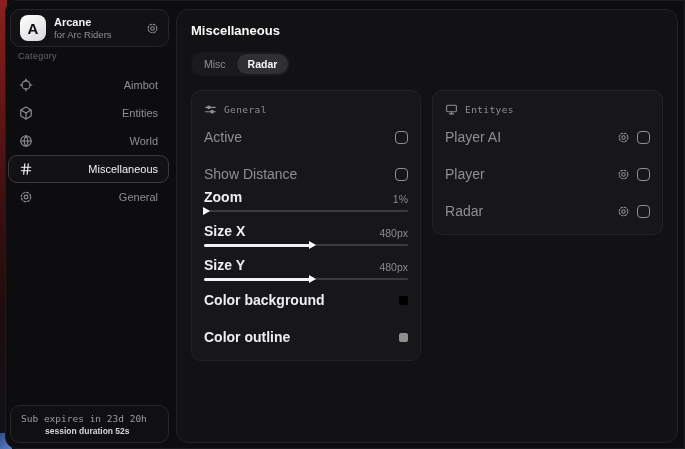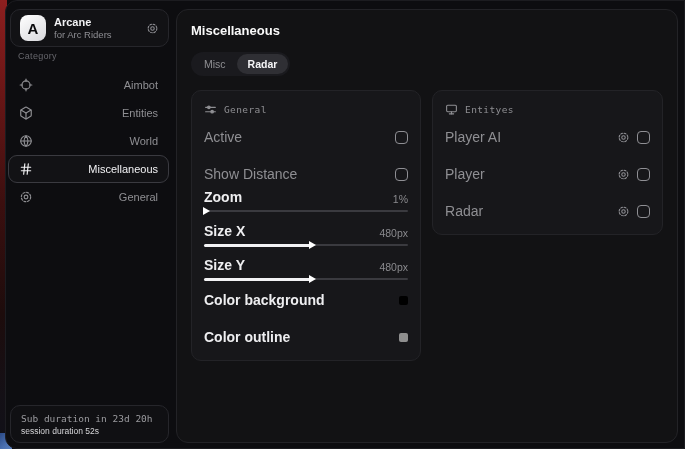--- a/index.html
+++ b/index.html
@@ -61,21 +61,21 @@
   .nav-item svg { width: 14px; height: 14px; flex: 0 0 auto; }
   .nav-item.active {
     color: #f2f2f4; border-color: #3a3a40; background: #121215;
   }
   .footer-box {
     position: absolute; left: 4px; right: 7px; bottom: 5px; height: 38px;
     border: 1px solid #26262b; border-radius: 10px; background: #101013;
     padding: 5px 10px 4px; display: flex; flex-direction: column; justify-content: center; gap: 2px;
   }
   .footer-line1 { font-family: "DejaVu Sans Mono", monospace; font-size: 9.5px; color: #9b9b9f; }
-  .footer-line2 { font-size: 8.5px; font-weight: 400; color: #d6d6d9; }
+  .footer-line2 { font-size: 8.5px; font-weight: 700; color: #d6d6d9; margin-left: 24px; }
   
   .main-panel {
     position: absolute; left: 170px; top: 8px; right: 6px; bottom: 5px;
     background: #121214;
     border: 1px solid #232327;
     border-radius: 12px;
     padding: 13px 14px;
   }
   .page-title { font-size: 13px; font-weight: 700; color: #fafafa; margin-bottom: 14px; }
   .tabs {
@@ -206,21 +206,21 @@
             <svg viewBox="0 0 24 24" fill="none" stroke="currentColor" stroke-width="2" stroke-linecap="round" stroke-linejoin="round" style="width:100%;height:100%;display:block">
               <circle cx="12" cy="12" r="3.2"></circle>
               <circle cx="12" cy="12" r="8" stroke-dasharray="3.4 2.9"></circle>
             </svg>
           </span>
           <span>General</span>
         </div>
       </nav>
 
     <div class="footer-box">
-      <div class="footer-line1">Sub duration in 23d 20h</div>
+      <div class="footer-line1">Sub expires in 23d 20h</div>
       <div class="footer-line2">session duration 52s</div>
     </div>
 
   </div>
 
   <div class="main-panel">
     <div class="page-title">Miscellaneous</div>
 
     <div class="tabs">
         <div class="tab">Misc</div>

